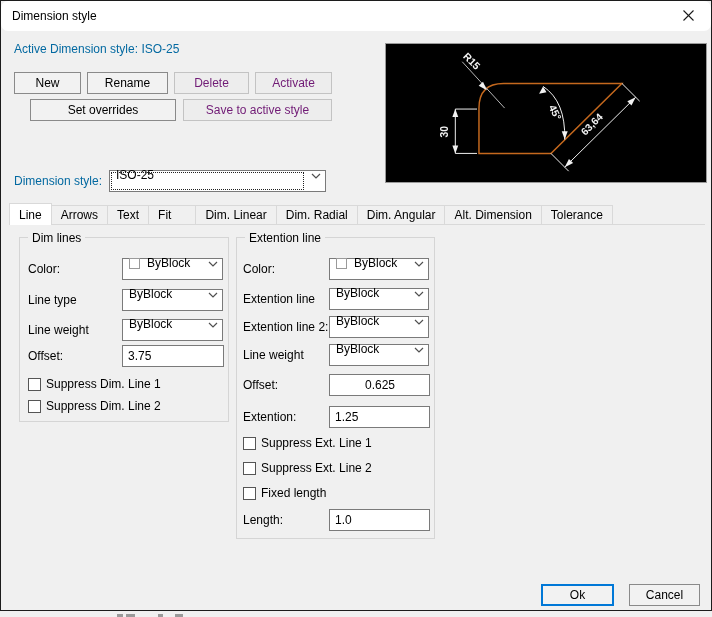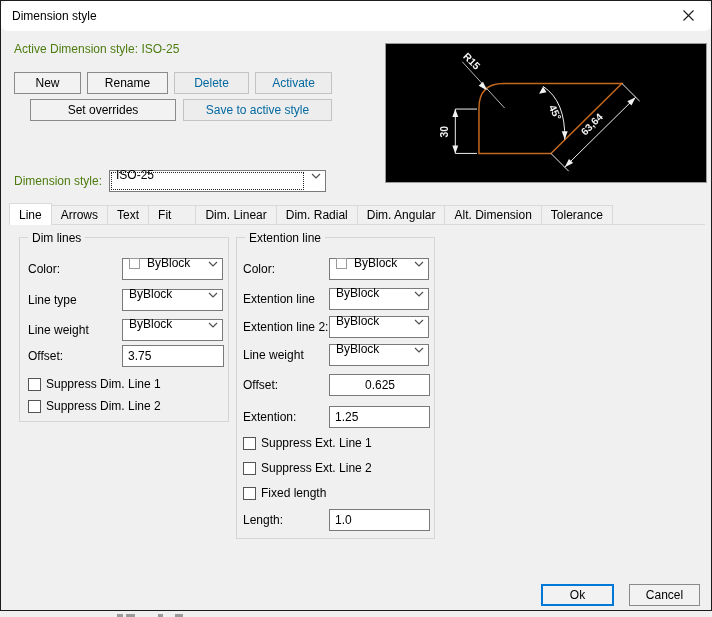--- a/index.html
+++ b/index.html
@@ -4,25 +4,25 @@
 <style>
   html,body{margin:0;padding:0;}
   body{font-family:"Liberation Sans", sans-serif;background:#f0f0f0;}
   .stage{position:relative;width:712px;height:617px;background:#f0f0f0;overflow:hidden;}
   .dialog{position:absolute;left:0;top:0;width:712px;height:611px;background:#f0f0f0;
           border:1px solid #1c1c1c;box-sizing:border-box;}
   .titlebar{position:absolute;left:0;top:0;right:0;height:30px;background:#ffffff;border-radius:7px;}
   .title-text{position:absolute;left:11px;top:8px;font-size:12px;color:#000;}
   .close-btn{position:absolute;top:0;right:0;width:45px;height:29px;display:flex;
              align-items:center;justify-content:center;cursor:pointer;}
-  .label{position:absolute;font-size:12px;color:#4d7c0f;white-space:nowrap;}
+  .label{position:absolute;font-size:12px;color:#0369a1;white-space:nowrap;}
   .btn{position:absolute;height:22px;background:#f2f2f2;border:1px solid #8a8a8a;
        box-sizing:border-box;font-size:12px;color:#000;display:flex;align-items:center;
        justify-content:center;cursor:pointer;}
-  .btn.disabled{background:#ededed;border-color:#c3c3c3;color:#0369a1;cursor:default;}
+  .btn.disabled{background:#ededed;border-color:#c3c3c3;color:#701a75;cursor:default;}
   .btn.default{border:2px solid #0078d7;}
   .combo{position:absolute;height:22px;background:#fff;border:1px solid #7a7a7a;
          box-sizing:border-box;display:flex;align-items:center;padding:0 4px 12px 6px;
          font-size:12px;color:#000;cursor:pointer;}
   .combo .value{flex:1;overflow:hidden;white-space:nowrap;}
   .combo .chev{flex:0 0 auto;margin-left:4px;}
   .swatch{width:11px;height:11px;background:#fff;border:1px solid #9a9a9a;
           box-sizing:border-box;margin-right:7px;flex:0 0 auto;}
   .focus-rect{position:absolute;left:2px;top:2px;bottom:2px;right:22px;
               outline:1px dotted #212121;pointer-events:none;}

